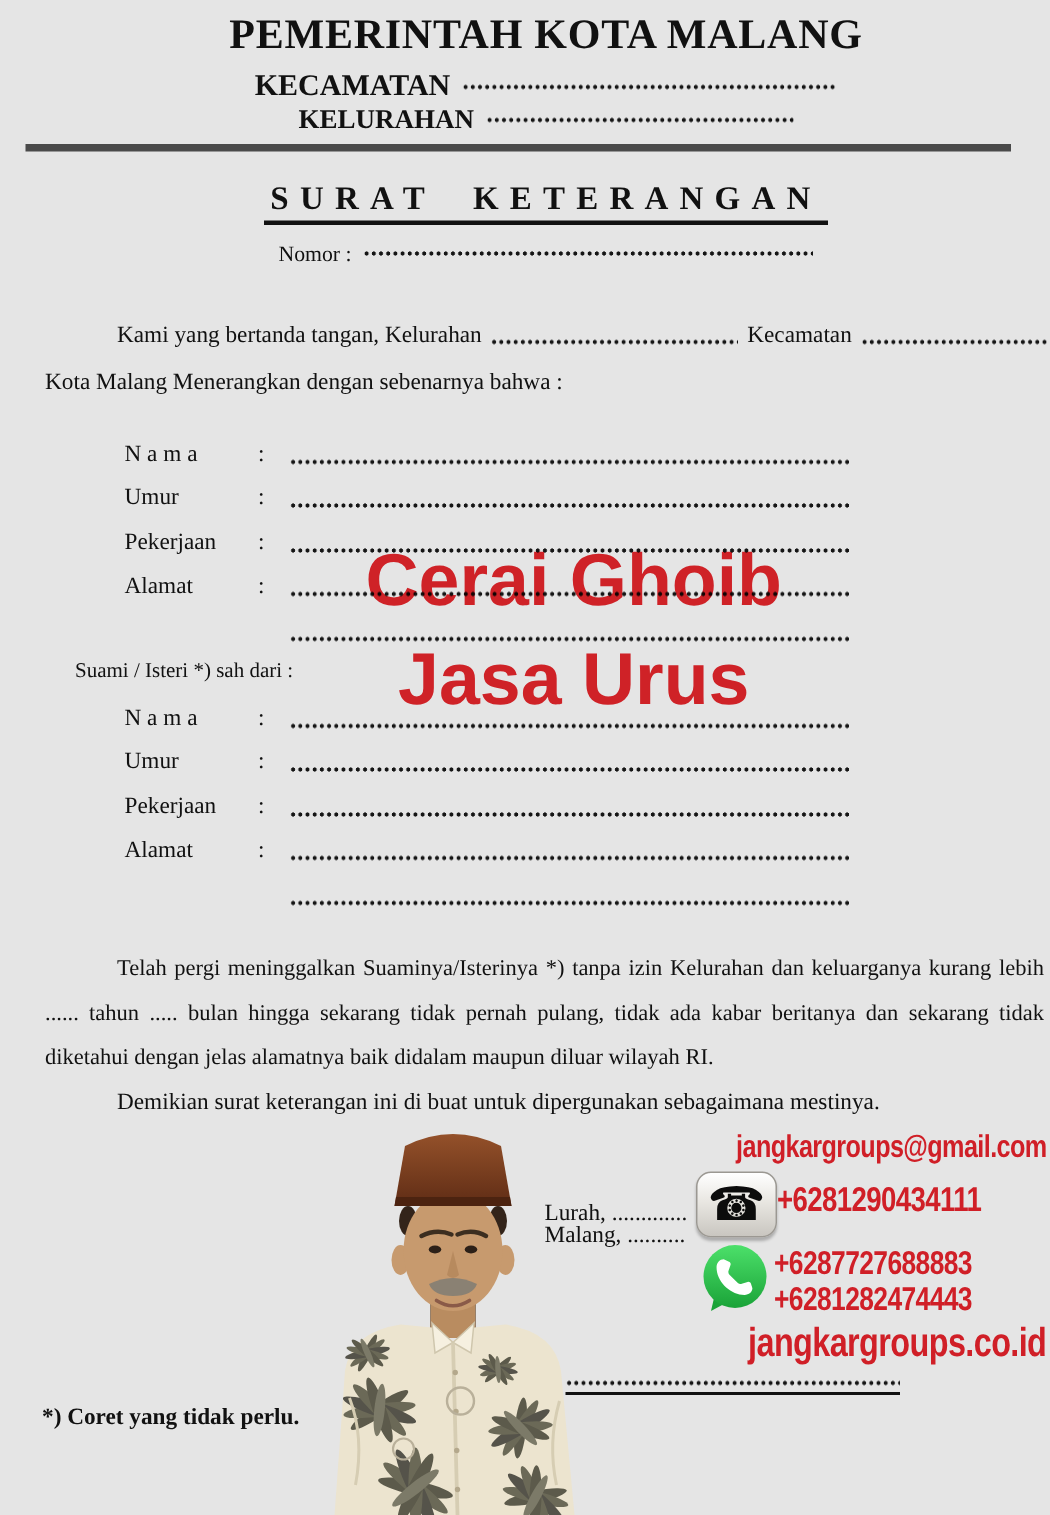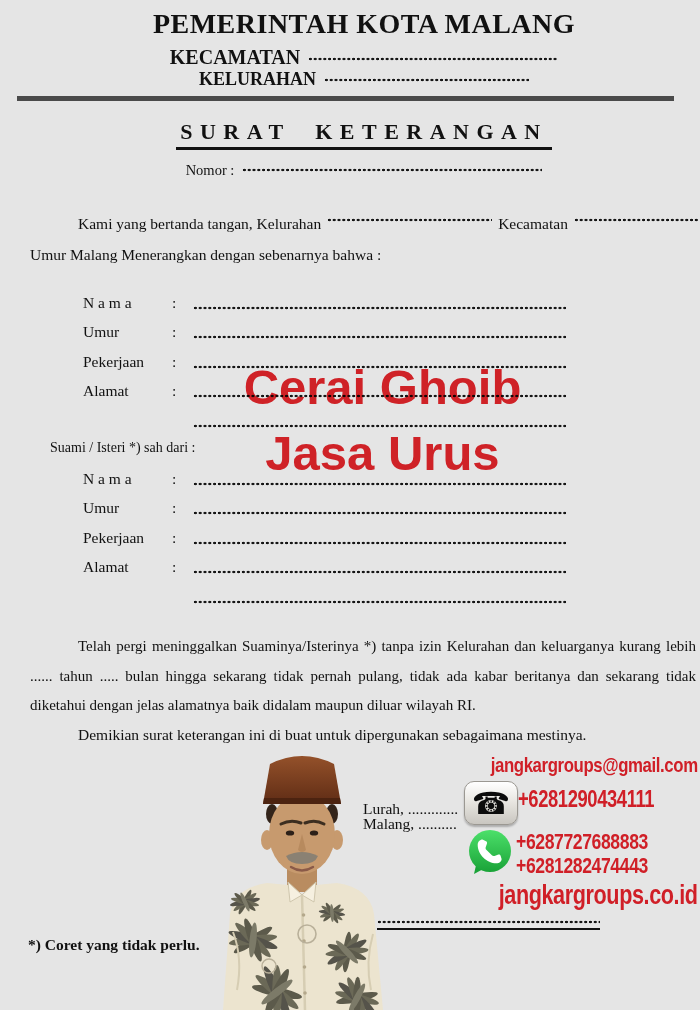--- a/index.html
+++ b/index.html
@@ -19,21 +19,21 @@
   .dots{display:inline-block;height:10px;
     background-image:radial-gradient(circle,#151515 1.25px,transparent 1.55px);
     background-size:4.8px 10px;background-repeat:repeat-x;background-position:left 70%;}
   
   .letter-title{position:absolute;top:119px;left:0;width:100%;text-align:center;}
   .letter-title span{display:inline-block;font-size:22px;font-weight:bold;
     letter-spacing:.34em;word-spacing:.55em;border-bottom:3px solid #111;padding:0 4px 2px 4px;}
   .nomor{position:absolute;top:162px;left:0;width:100%;display:flex;justify-content:center;align-items:baseline;font-size:14.5px;}
   .nomor .dots{width:300px;margin-left:8px;}
   
-  .intro1{position:absolute;top:215px;left:30px;right:30px;display:flex;align-items:flex-start;font-size:15.5px;}
+  .intro1{position:absolute;top:215px;left:30px;right:30px;display:flex;align-items:flex-end;font-size:15.5px;}
   .intro1 .indent{width:48px;flex:0 0 auto;}
   .intro1 .dots.mid{width:165px;flex:0 0 auto;margin:0 6px;}
   .intro1 .dots.end{flex:1 1 auto;margin-left:6px;}
   .intro2{position:absolute;top:246px;left:30px;font-size:15.5px;}
   
   .frow{position:absolute;left:0;width:100%;height:20px;font-size:15.5px;}
   .flabel{position:absolute;left:83px;}
   .fcolon{position:absolute;left:172px;}
   .fdots{position:absolute;left:193px;width:373px;bottom:1px;height:10px;
     background-image:radial-gradient(circle,#151515 1.25px,transparent 1.55px);
@@ -97,21 +97,21 @@
     <span class="dots"></span>
   </div>
 
   <div class="intro1">
     <span class="indent"></span>
     <span>Kami yang bertanda tangan, Kelurahan</span>
     <span class="dots mid"></span>
     <span>Kecamatan</span>
     <span class="dots end"></span>
   </div>
-  <div class="intro2">Umur Malang Menerangkan dengan sebenarnya bahwa :</div>
+  <div class="intro2">Kota Malang Menerangkan dengan sebenarnya bahwa :</div>
 
   <div class="frow" style="top:294px">
     <span class="flabel">N a m a</span>
     <span class="fcolon">:</span>
     <span class="fdots"></span>
   </div>
   <div class="frow" style="top:323px">
     <span class="flabel">Umur</span>
     <span class="fcolon">:</span>
     <span class="fdots"></span>

